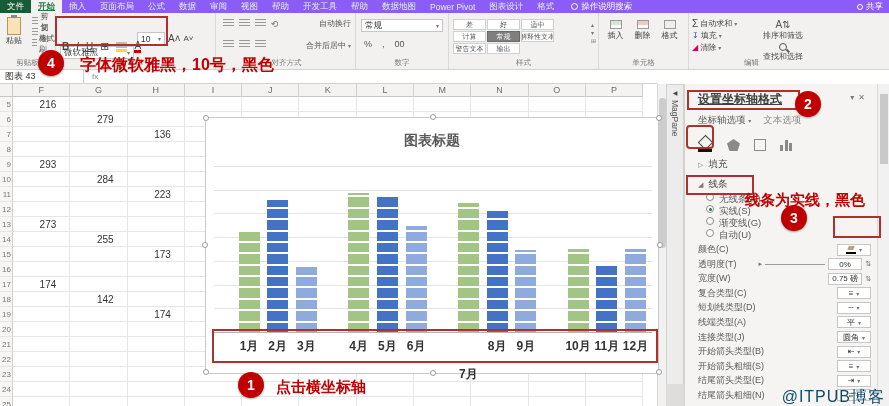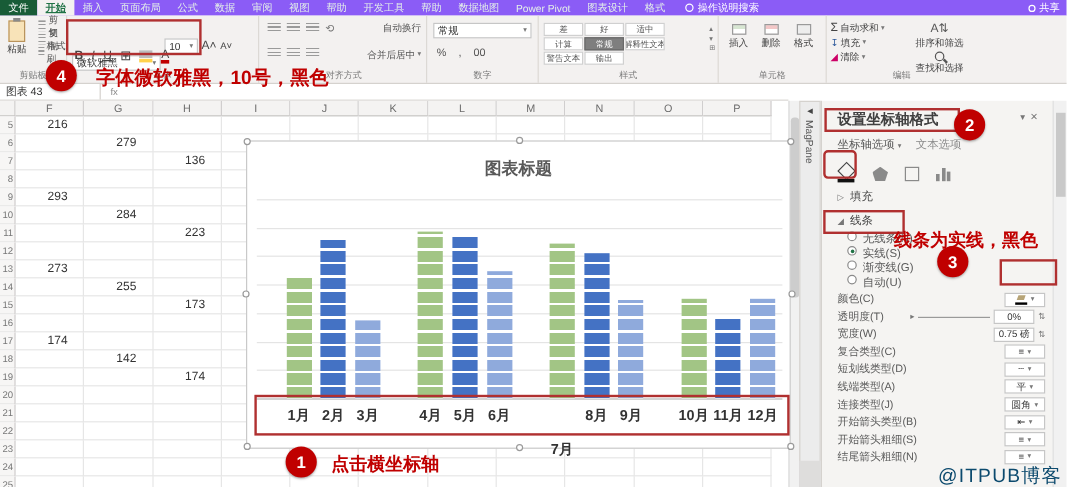--- a/index.html
+++ b/index.html
@@ -58,21 +58,21 @@
   .gline.axis{background:#B7B7B7;}
   .bar{position:absolute;width:21px;}
   .xlabel{position:absolute;width:34px;text-align:center;font-size:12px;font-weight:600;color:#333;top:220px;}
   .handle{position:absolute;width:6px;height:6px;background:#fff;border:1px solid #9a9a9a;border-radius:50%;z-index:4;}
 
   
   #magpane{position:absolute;left:666px;top:84px;width:18px;height:322px;background:#ECECEC;border:1px solid #D5D2CE;display:flex;flex-direction:column;align-items:center;padding-top:4px;gap:4px;}
   #magpane .arr{font-size:6px;color:#444;}
   #magpane .vt{writing-mode:vertical-rl;font-size:8.5px;color:#555;}
   #panel{position:absolute;left:684px;top:84px;width:193px;height:322px;background:#F5F4F2;border-left:1px solid #D5D2CE;padding:7px 6px 0 13px;overflow:hidden;z-index:2;}
-  #panel-title{font-size:12px;font-weight:bold;color:#404040;}
+  #panel-title{font-size:12px;font-weight:bold;color:#404040;text-decoration:underline;}
   #panel-winbtns{position:absolute;right:8px;top:9px;font-size:8px;color:#777;letter-spacing:4px;}
   #panel-nav{margin-top:6px;font-size:9.5px;color:#595959;display:flex;gap:12px;align-items:center;}
   #panel-tools{margin-top:6px;display:flex;gap:14px;align-items:flex-end;height:18px;}
   .pt-bucket{position:relative;width:15px;height:14px;}
   .pt-bucket::before{content:"";position:absolute;left:2px;top:0;width:9px;height:9px;border:1.5px solid #444;transform:rotate(45deg);}
   .pt-bucket::after{content:"";position:absolute;left:0;bottom:-1px;width:14px;height:3px;background:#111;}
   .pt-pent{width:13px;height:12px;background:#8a8a8a;clip-path:polygon(50% 0,100% 38%,81% 100%,19% 100%,0 38%);}
   .pt-size{width:12px;height:12px;border:1.5px solid #8a8a8a;}
   .pt-chart{display:flex;align-items:flex-end;gap:1.5px;height:13px;}
   .pt-chart i{display:block;width:3px;background:#8a8a8a;}
@@ -751,20 +751,26 @@
             <span class="pbox">⇤ <span class="caret">▾</span></span>
           </span>
         </div>
         <div class="pfield">
           <span>开始箭头粗细(S)</span>
           <span class="pctrl">
             <span class="pbox">≡ <span class="caret">▾</span></span>
           </span>
         </div>
         <div class="pfield">
+          <span>结尾箭头类型(E)</span>
+          <span class="pctrl">
+            <span class="pbox">⇥ <span class="caret">▾</span></span>
+          </span>
+        </div>
+        <div class="pfield">
           <span>结尾箭头粗细(N)</span>
           <span class="pctrl">
             <span class="pbox">≡ <span class="caret">▾</span></span>
           </span>
         </div>
       </div>
   </div>
   <div id="panel-bottom"></div>
   <div id="panel-scroll">
       <div class="thumb"></div>

